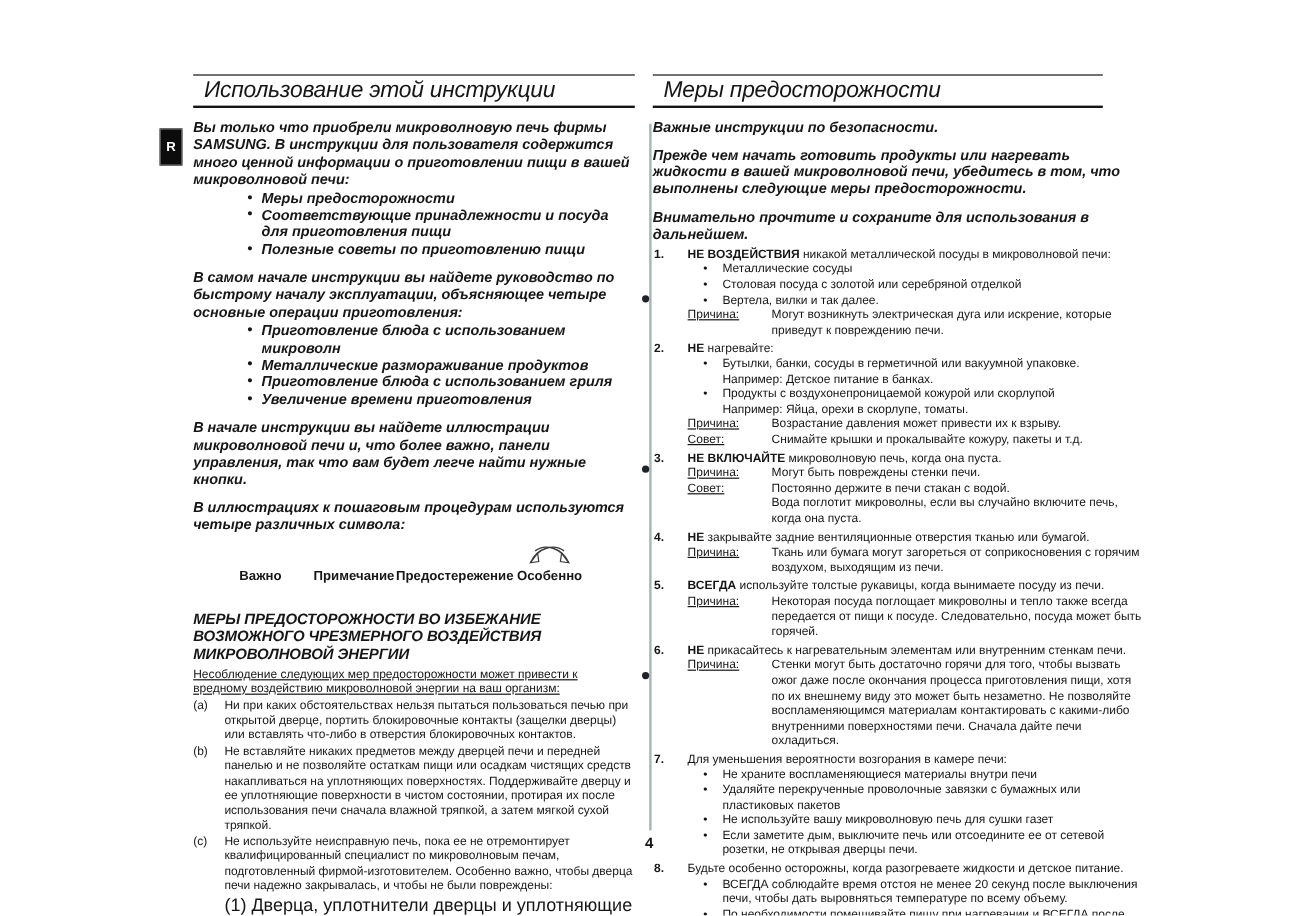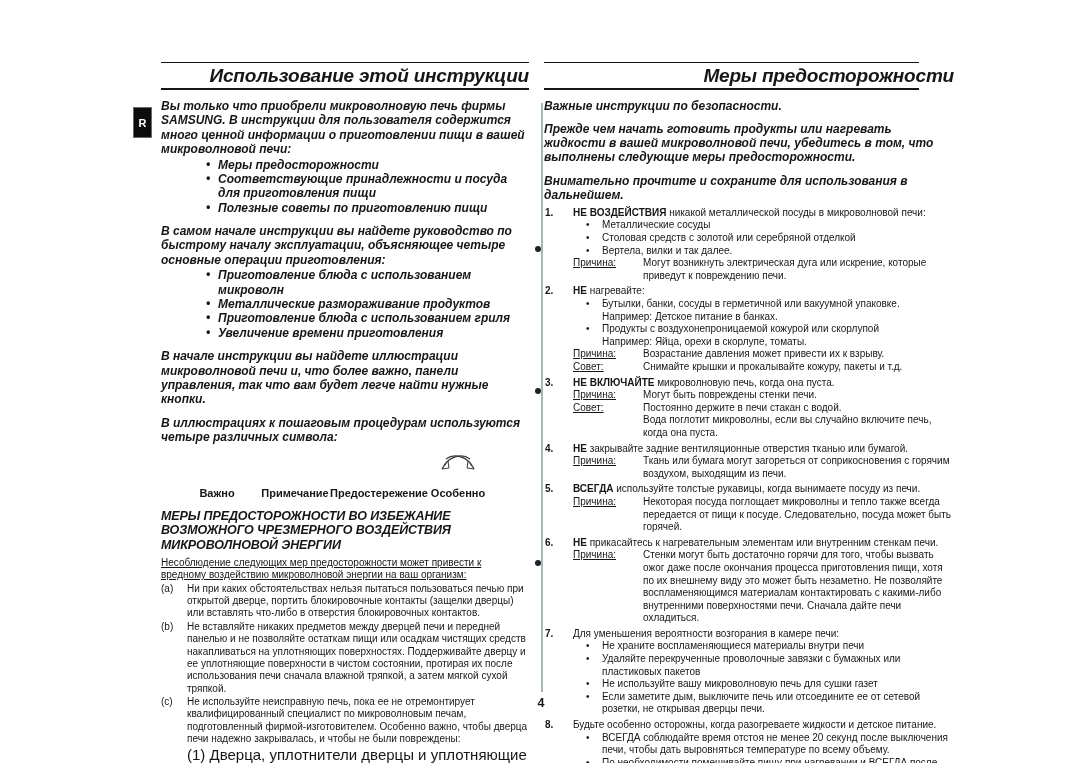--- a/index.html
+++ b/index.html
@@ -21,41 +21,41 @@
     display:flex; align-items:center; justify-content:center;
   }
 
   
   .col { position:absolute; top:62px; }
   .col.left  { left:161px; width:368px; }
   .col.right { left:544px; width:410px; }
 
   .title-block .rule-top { border-top:1.6px solid #151515; }
   .col-title {
-    font-size:19px; font-style:italic; font-weight:bold;
-    padding:3px 0 2px 9px; line-height:1.05; letter-spacing:-0.2px;text-align:right;
+    font-size:19px; font-style:italic; font-weight:normal;
+    padding:3px 0 2px 9px; line-height:1.05; letter-spacing:-0.2px;
   }
   .title-block .rule-bottom { border-top:2.2px solid #151515; }
 
   
   .intro {
     font-size:12px; font-weight:bold; font-style:italic;
     line-height:1.2; margin-top:9px;
   }
   .i-bullets { list-style:none; margin-top:1px; }
   .i-bullets li {
     font-size:12px; font-weight:bold; font-style:italic; line-height:1.2;
     padding-left:57px; position:relative;
   }
   .i-bullets li::before { content:"\2022"; position:absolute; left:45px; top:-1px; }
 
   
   .symbols-row { position:relative; height:50px; margin-top:4px; }
   .symbol-label {
-    position:absolute; bottom:0; transform:translateX(-50%);
+    position:absolute; bottom:13px; transform:translateX(-50%);
     font-size:11px; font-weight:bold; white-space:nowrap;
   }
   .rotate-icon { position:absolute; top:0; }
 
   
   .warn-heading {
     font-size:12.5px; font-weight:bold; font-style:italic;
     line-height:1.18; margin-top:10px; letter-spacing:-0.1px;
   }
   .warn-intro { font-size:10px; line-height:1.24; margin-top:4px;text-decoration:underline; }
@@ -191,21 +191,21 @@
         <div class="safety-item">
           <span class="s-num">1.</span>
           <div class="s-body">
             <div><b>НЕ ВОЗДЕЙСТВИЯ</b> никакой металлической посуды в микроволновой печи:</div>
             <div class="s-bullet">
               <span class="bdot">•</span>
               <span class="btext">Металлические сосуды</span>
             </div>
             <div class="s-bullet">
               <span class="bdot">•</span>
-              <span class="btext">Столовая средств с золотой или серебряной отделкой</span>
+              <span class="btext">Столовая посуда с золотой или серебряной отделкой</span>
             </div>
             <div class="s-bullet">
               <span class="bdot">•</span>
               <span class="btext">Вертела, вилки и так далее.</span>
             </div>
             <div class="s-note">
               <span class="nlabel">Причина:</span>
               <span class="ntext">Могут возникнуть электрическая дуга или искрение, которые приведут к повреждению печи.</span>
             </div>
           </div>

